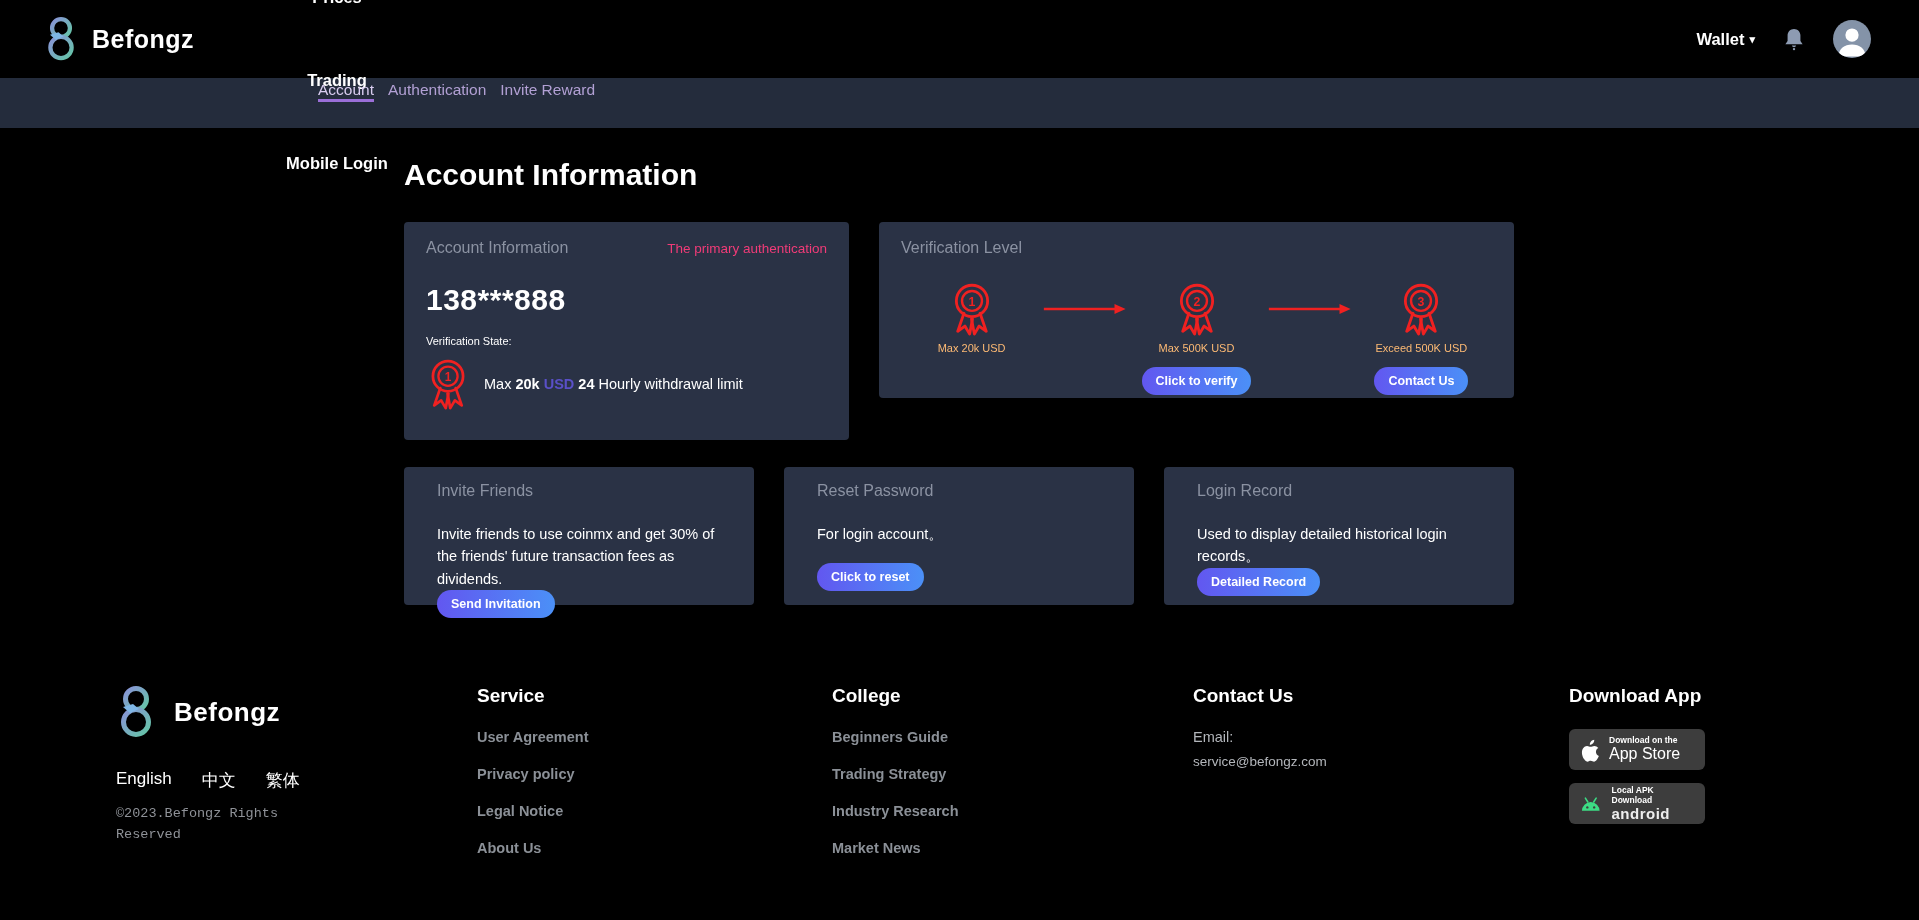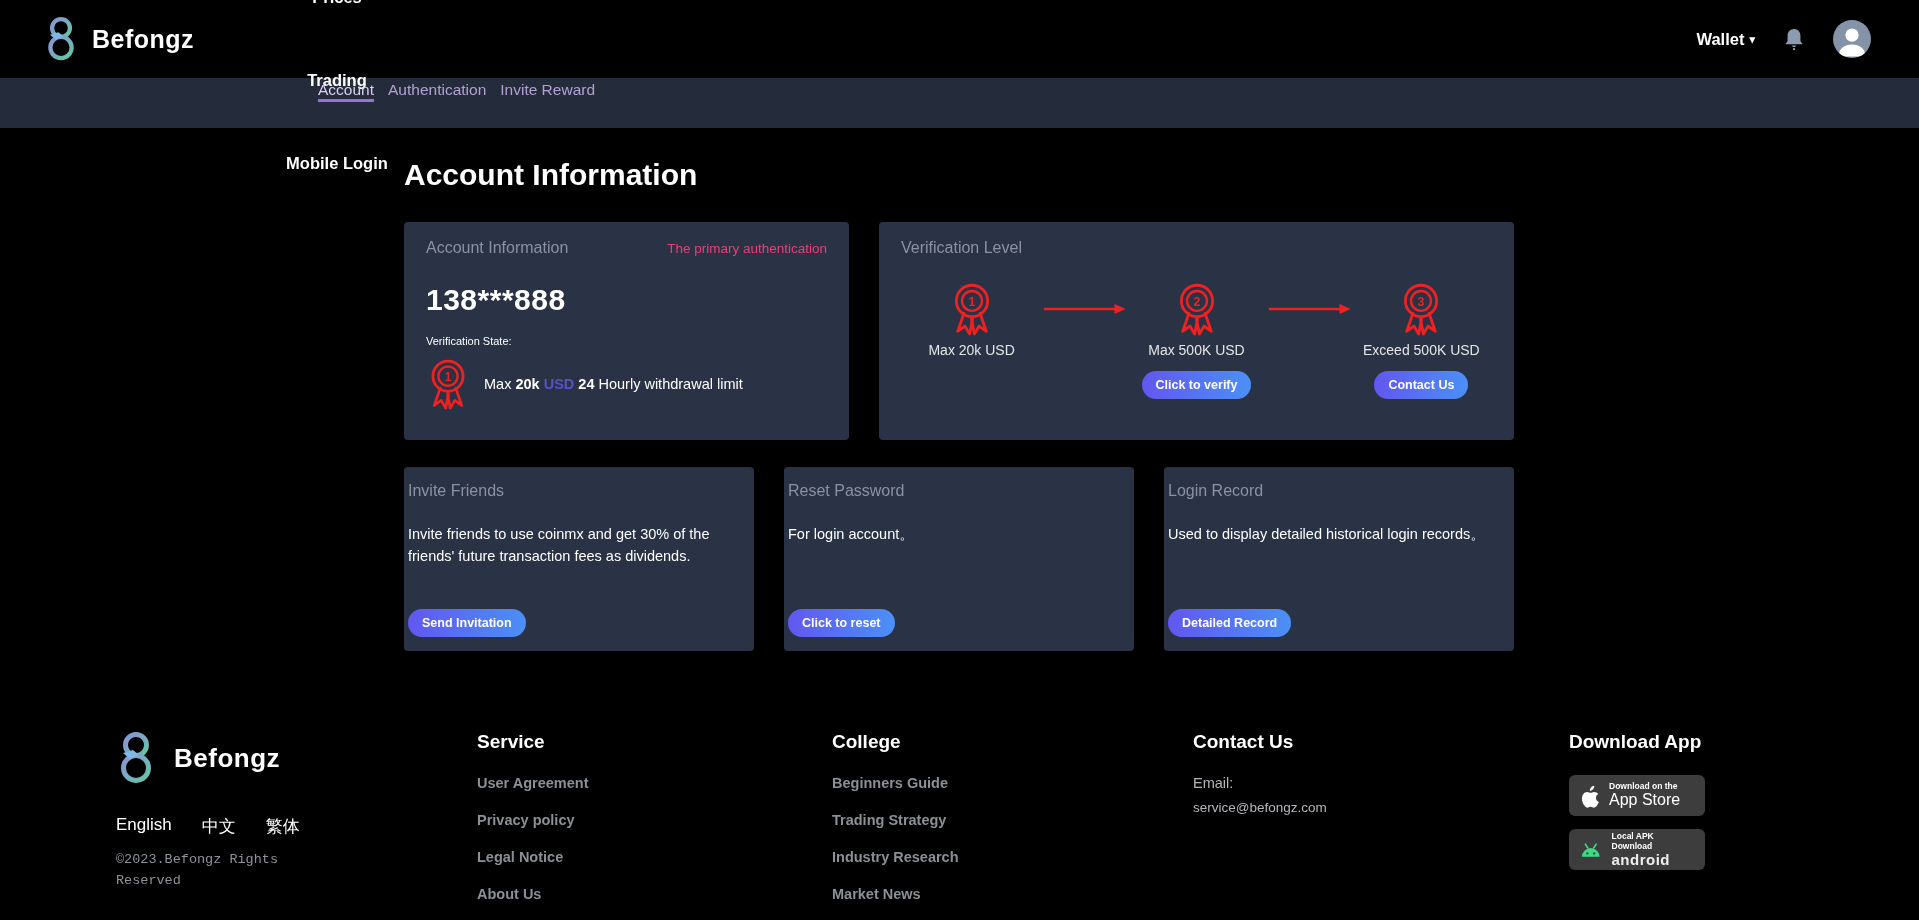--- a/index.html
+++ b/index.html
@@ -33,30 +33,30 @@
   .acct-card { width:445px; height:218px; padding:17px 22px; }
   .acct-head { display:flex; justify-content:space-between; align-items:center; }
   .auth-note { color:#f13b78; font-size:13.5px; }
   .phone { color:#fff; font-size:30px; font-weight:700; margin-top:26px; letter-spacing:.5px; }
   .verif-label { color:#fff; font-size:11px; margin-top:18px; }
   .limit-row { display:flex; align-items:center; gap:14px; margin-top:10px; }
   .limit-text { color:#fff; font-size:14.5px; }
   .limit-text b { font-weight:700; }
   .usd { color:#5a50c8; font-weight:700; }
 
-  .level-card { width:635px; height:218px; padding:17px 22px; }
+  .level-card { width:635px; height:176px; padding:17px 22px; }
   .levels { display:flex; justify-content:center; align-items:flex-start; margin-top:24px; }
   .level { width:152px; display:flex; flex-direction:column; align-items:center; }
-  .level-label { color:#e5e5e5; font-size:14px; margin-top:6px; white-space:nowrap; }
+  .level-label { color:#fdba74; font-size:11px; margin-top:6px; white-space:nowrap; }
   .lv-arrow { margin-top:21px; }
   .pill { display:inline-block; background:linear-gradient(90deg,#6257f0,#4b90f7); color:#fff; font-weight:700; font-size:12.5px; border:none; border-radius:999px; padding:7px 14px; cursor:pointer; font-family:"Liberation Sans",sans-serif; }
   .level .pill { margin-top:13px; }
 
   .row2 { display:flex; gap:30px; }
-  .mini-card { width:350px; height:184px; padding:15px 4px 14px; display:flex; flex-direction:column; }
+  .mini-card { width:350px; height:138px; padding:15px 33px 14px; display:flex; flex-direction:column; }
   .mini-body { color:#fff; font-size:14.5px; line-height:1.55; margin-top:23px; }
   .mini-card .pill { margin-top:auto; align-self:flex-start; }
 
   
   .footer { display:flex; padding:80px 0 0 116px; }
   .f-left { width:361px; }
   .f-logo-row { display:flex; align-items:center; gap:18px; }
   .f-brand { color:#fff; font-size:26px; font-weight:700; letter-spacing:.5px; }
   .langs { display:flex; gap:30px; margin-top:30px; }
   .langs span { color:#fff; font-size:17px; cursor:pointer; }

